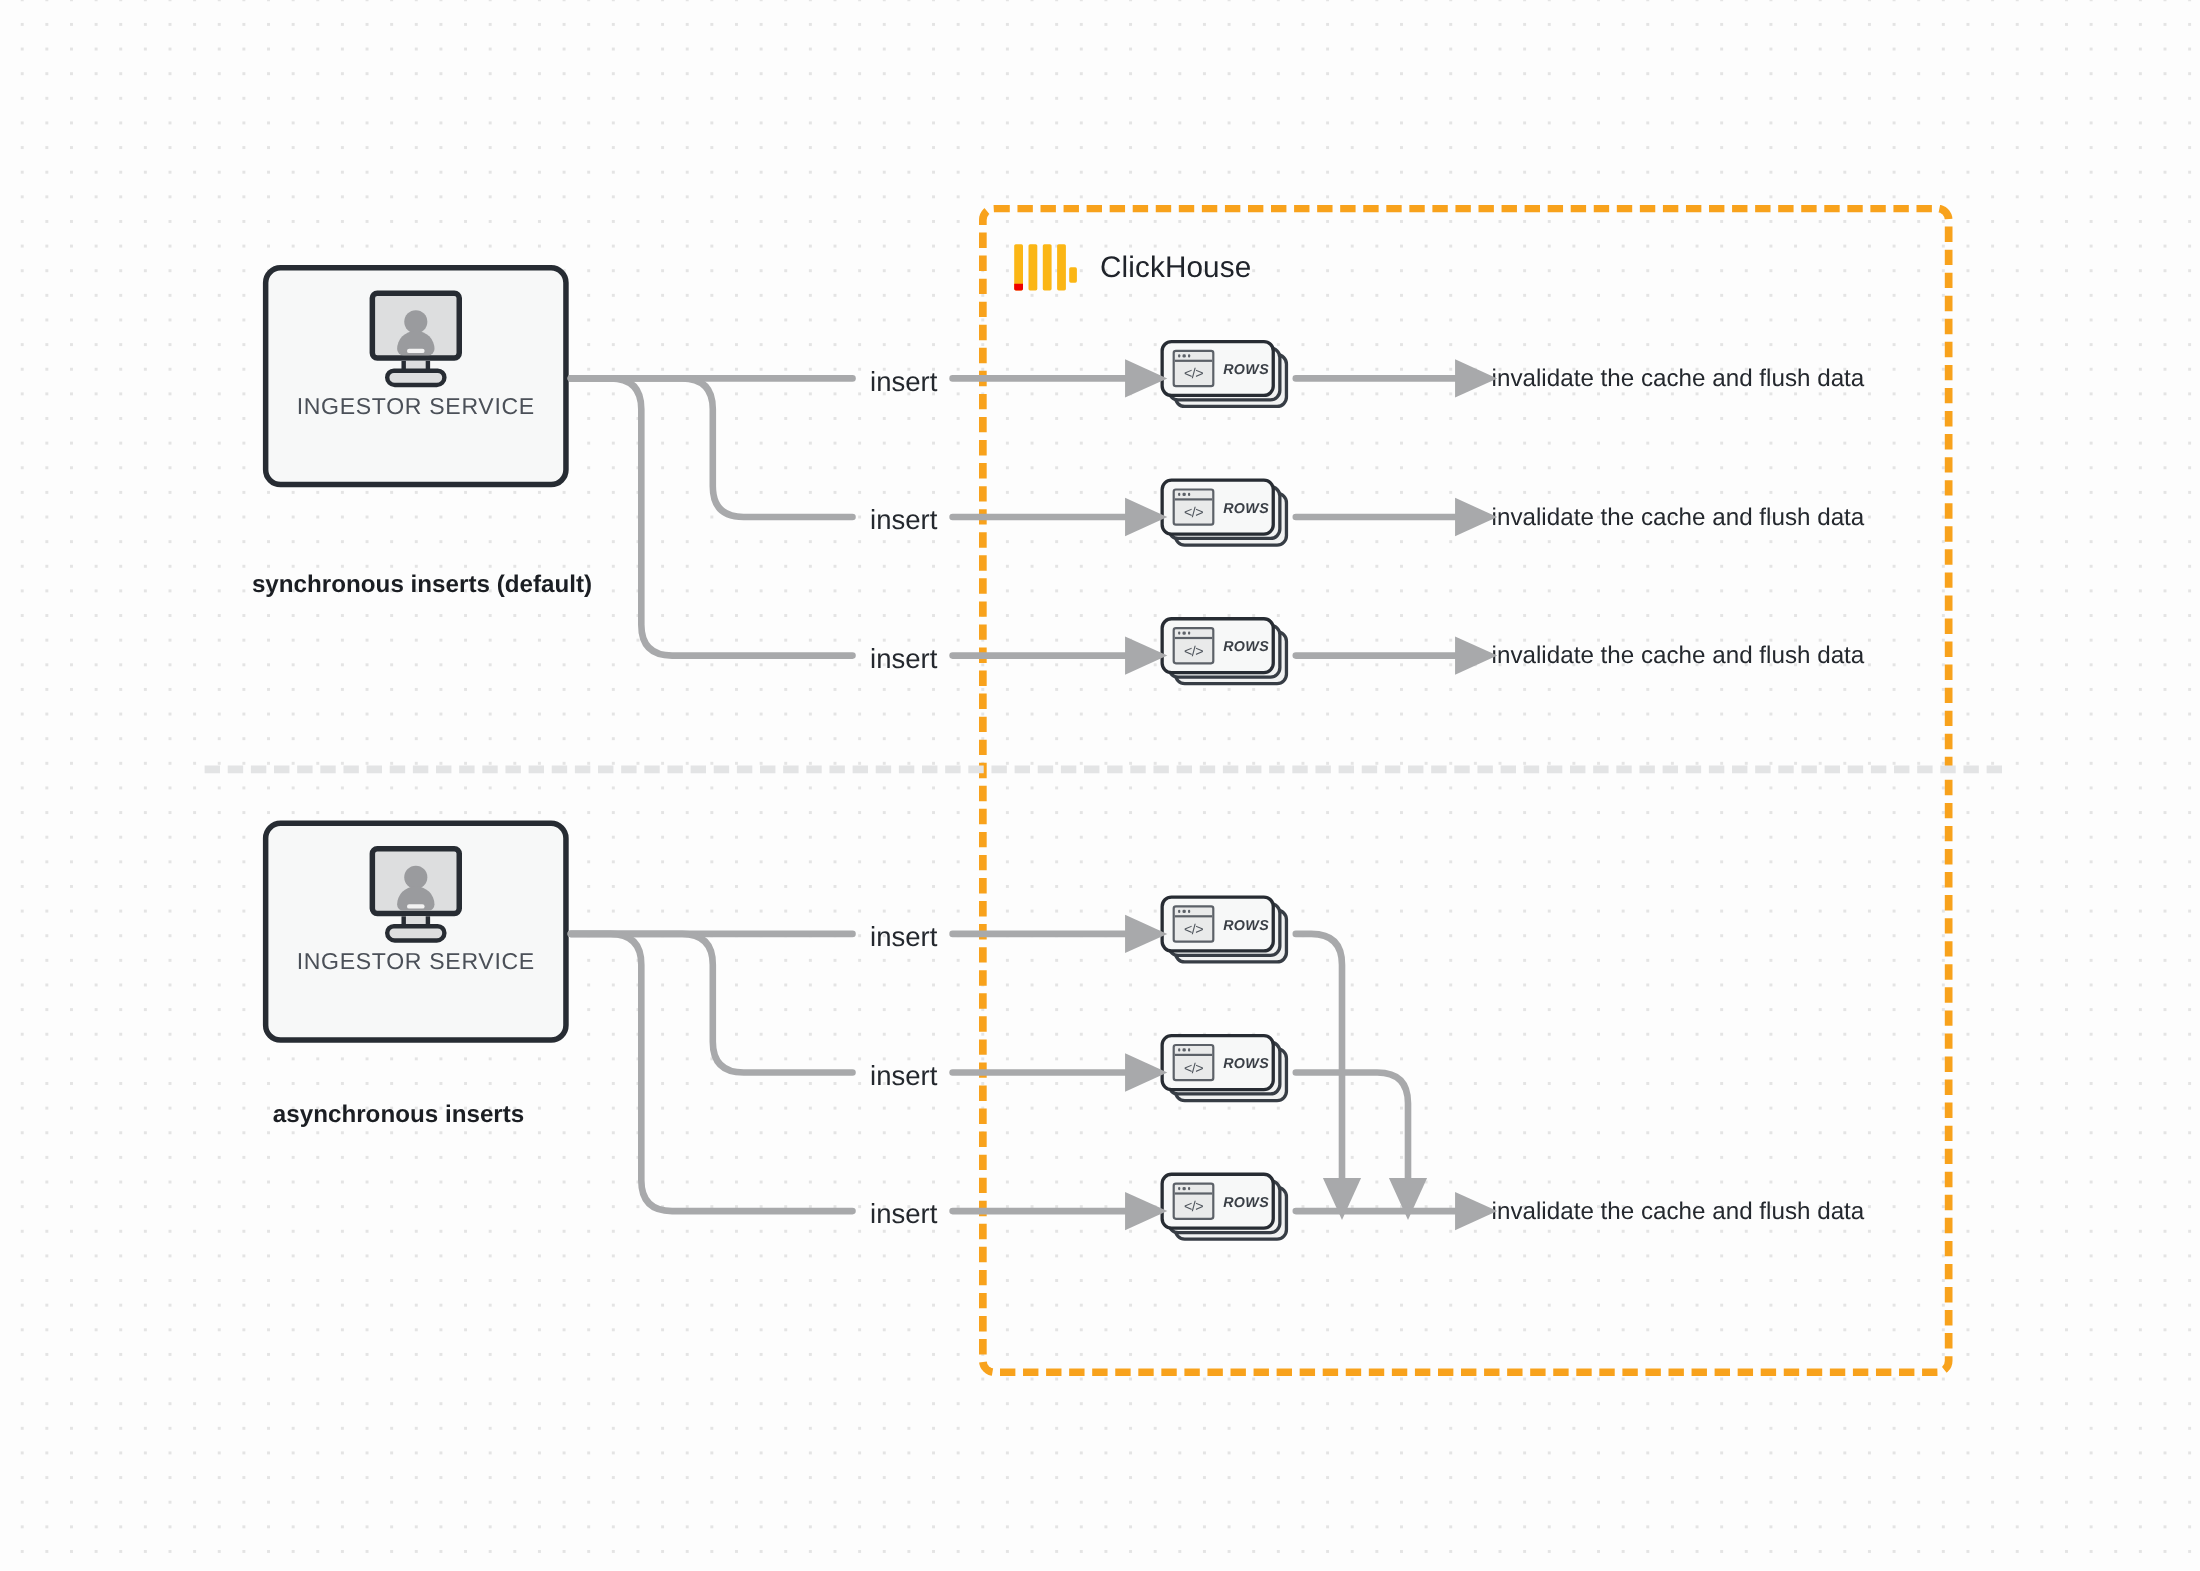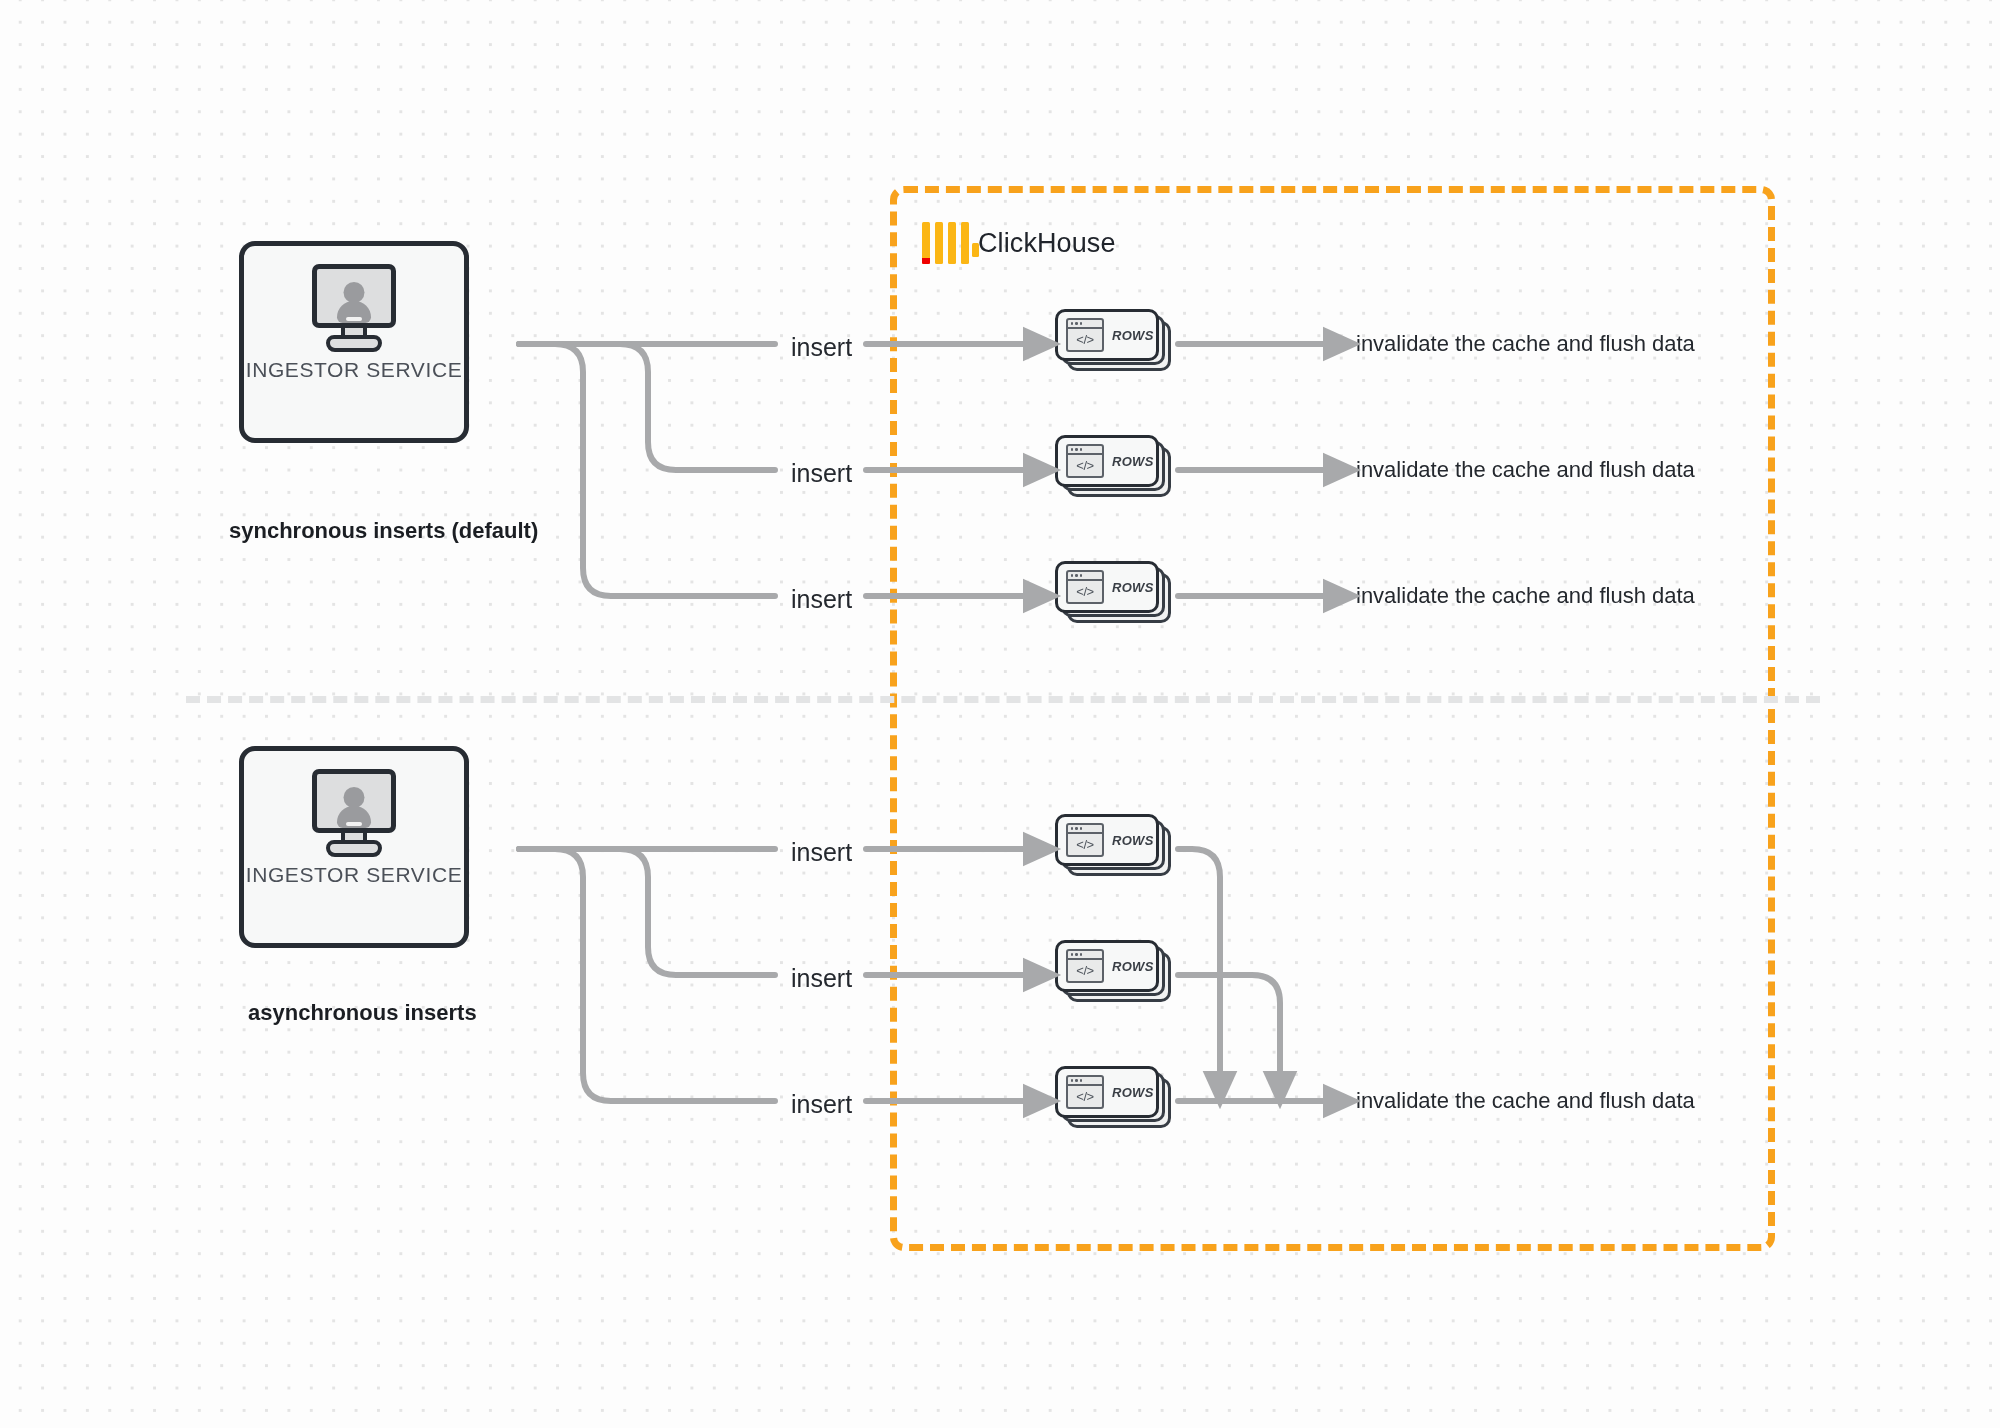--- a/index.html
+++ b/index.html
@@ -25,20 +25,21 @@
   .ch-box {
     position: absolute;
     border: 7px dashed #f8a21c;
     border-radius: 14px;
     box-sizing: border-box;
   }
   .ch-logo {
     position: absolute;
     display: flex;
     align-items: center;
+    gap: 22px;
   }
   .ch-bars {
     position: relative;
     width: 56px;
     height: 42px;
   }
   .ch-bars i {
     position: absolute;
     top: 0;
     width: 8px;
@@ -69,21 +70,21 @@
   .ch-title {
     font-size: 27px;
     color: #20242b;
     letter-spacing: 0.1px;
     white-space: nowrap;
   }
 
   
   .ingestor {
     position: absolute;
-    width: 230px;
+    width: 278px;
     height: 202px;
     background: #f7f8f8;
     border: 5px solid #272c33;
     border-radius: 16px;
     box-sizing: border-box;
     display: flex;
     flex-direction: column;
     align-items: center;
     justify-content: flex-start;
     padding-top: 18px;

